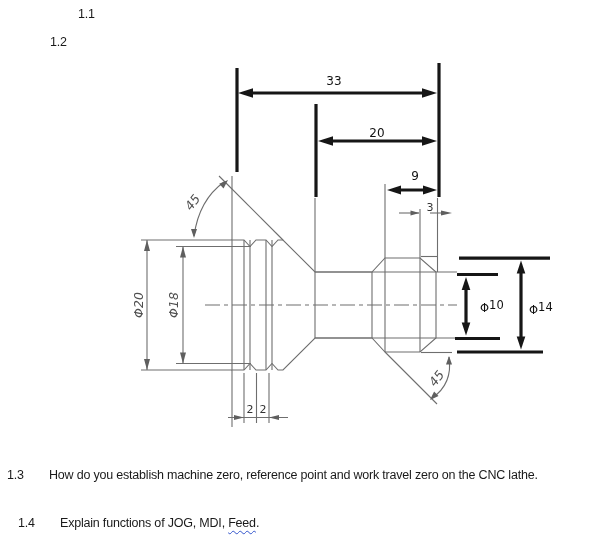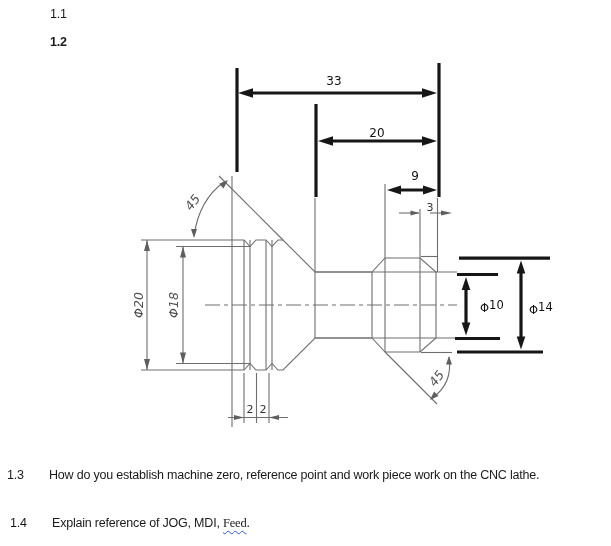--- a/index.html
+++ b/index.html
@@ -2,27 +2,27 @@
 <html><head>
 <meta charset="utf-8">
 <style>
   html,body{margin:0;padding:0;}
   body{
     width:611px;height:546px;position:relative;background:#ffffff;
     font-family:"Liberation Sans",sans-serif;color:#1a1a1a;overflow:hidden;
   }
   .q{position:absolute;display:flex;white-space:nowrap;font-size:12.5px;letter-spacing:-0.2px;line-height:15px;}
   .q .num{flex:0 0 auto;}
-  #q11{top:7px;left:50px;}  #q11 .num{width:39px;}
-  #q12{top:35px;left:50px;font-weight:bold;} #q12 .num{width:39px;}
+  #q11{top:7px;left:50px;}  #q11 .num{width:39px;margin-left:28px;}
+  #q12{top:35px;left:50px;} #q12 .num{width:39px;}
   #q13{top:468px;left:7px;} #q13 .num{width:42px;}
-  #q14{top:516px;left:10px;} #q14 .num{width:42px;}
+  #q14{top:516px;left:18px;} #q14 .num{width:42px;}
   .wavy{
     text-decoration:underline;text-decoration-style:wavy;
-    text-decoration-color:#3355cc;text-decoration-thickness:1px;text-underline-offset:3px;font-family:Liberation Serif, serif;
+    text-decoration-color:#3355cc;text-decoration-thickness:1px;text-underline-offset:3px;
   }
   svg#drawing{position:absolute;left:0;top:0;}
   .p{stroke:#6e6e6e;stroke-width:1.1;fill:none;}
   .pd{stroke:#6e6e6e;stroke-width:1.1;fill:none;stroke-dasharray:15 4 4 4;}
   .pf{fill:#5f5f5f;stroke:none;}
   .b{stroke:#161616;stroke-width:3.2;fill:none;}
   .bf{fill:#161616;stroke:none;}
   .tt{font-family:"DejaVu Sans",sans-serif;font-size:12px;fill:#111;}
   .ts{font-family:"DejaVu Sans",sans-serif;font-size:11px;fill:#333;}
   .th{font-family:"DejaVu Sans",sans-serif;font-style:italic;font-size:12.5px;fill:#4f4f4f;}
@@ -32,25 +32,25 @@
 <body>
 
 <div class="q" id="q11">
   <span class="num">1.1</span>
 </div>
 <div class="q" id="q12">
   <span class="num">1.2</span>
 </div>
 <div class="q" id="q13">
   <span class="num">1.3</span>
-  <span class="txt">How do you establish machine zero, reference point and work piece work on the CNC lathe.</span>
+  <span class="txt">How do you establish machine zero, reference point and work travel zero on the CNC lathe.</span>
 </div>
 <div class="q" id="q14">
   <span class="num">1.4</span>
-  <span class="txt"><span>Explain reference of JOG, MDI, </span><span class="wavy">Feed</span><span>.</span></span>
+  <span class="txt"><span>Explain functions of JOG, MDI, </span><span class="wavy">Feed</span><span>.</span></span>
 </div>
 
 <svg id="drawing" width="611" height="546" viewBox="0 0 611 546">
 
   <g>
     <path class="p" d="M232,240 L244,240 L250,246.5 L256,240 L266,240 L272,246.5 L278,240 L283,240
                        L315,272 L372,272 L385,258 L420,258 L436,272 L436,338 L420,352 L385,352
                        L372,338 L315,338 L283,370 L278,370 L272,363.5 L266,370 L256,370 L250,363.5
                        L244,370 L232,370 Z"></path>
 

